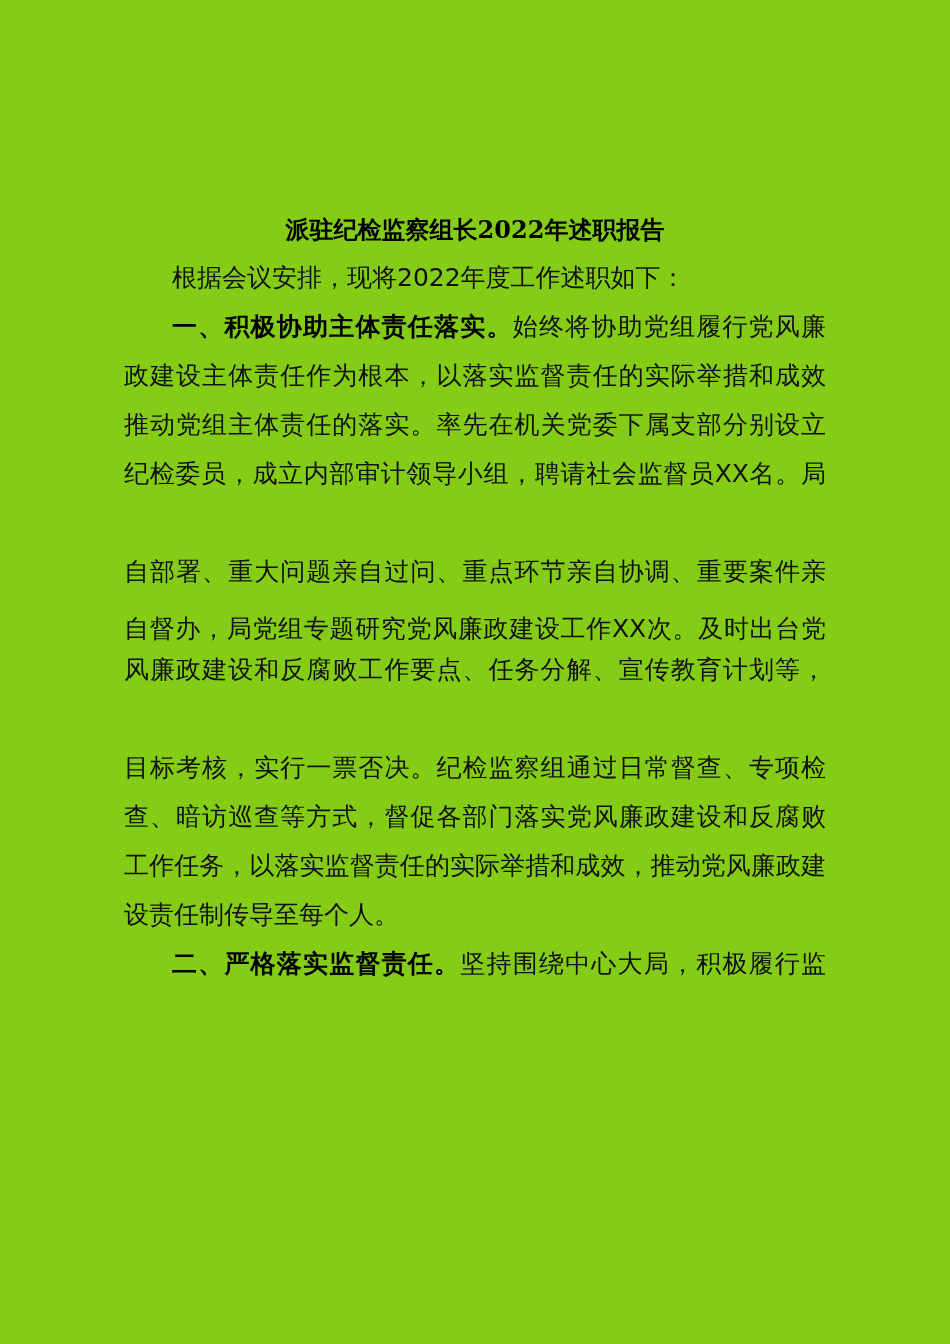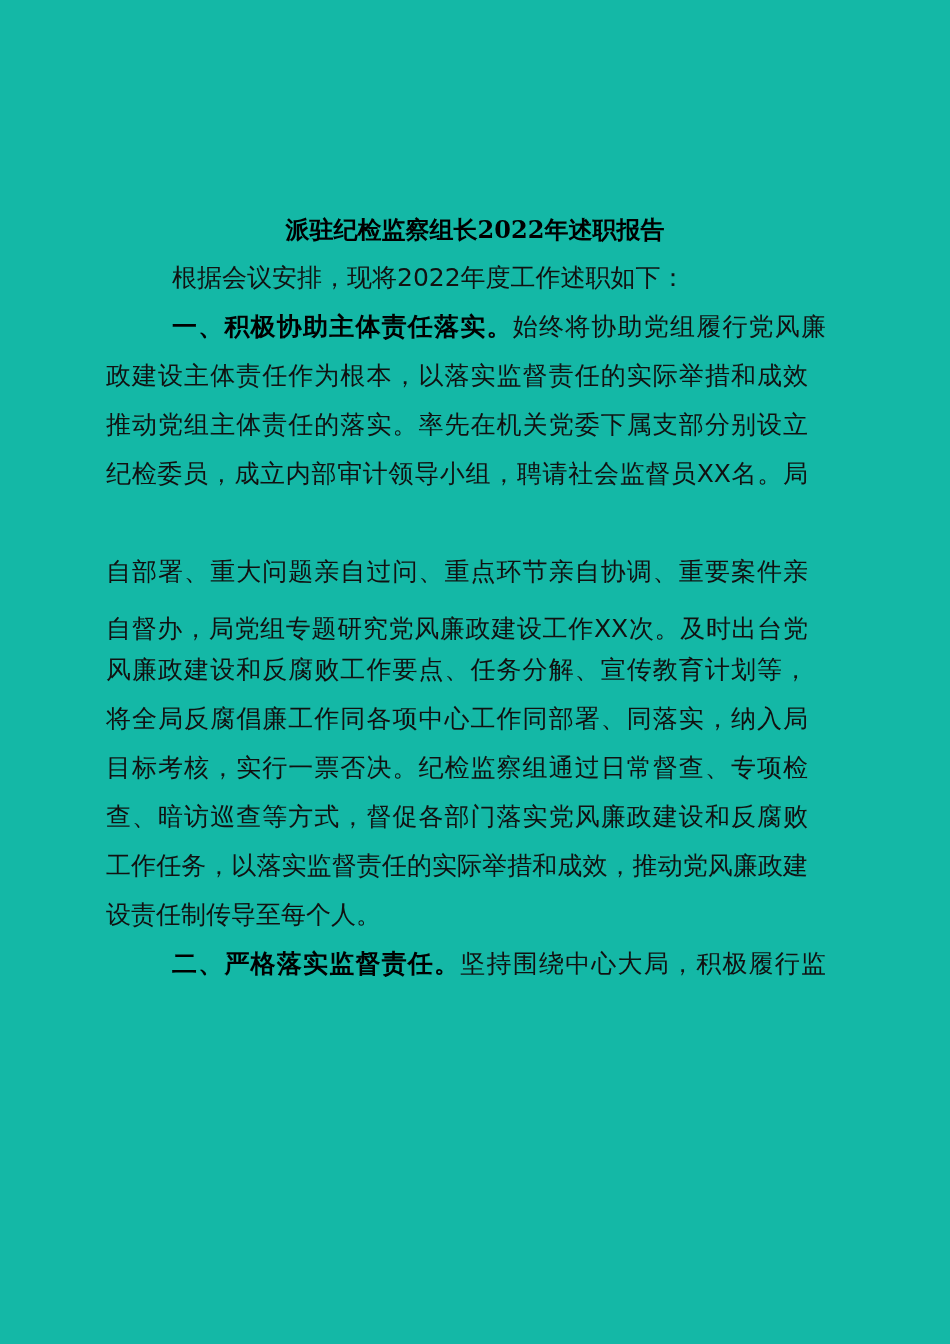--- a/index.html
+++ b/index.html
@@ -1,24 +1,24 @@
 <!DOCTYPE html>
 <html><head>
 <meta charset="utf-8">
 <style>
   html, body { margin: 0; padding: 0; background: #ffffff; }
   body { width: 950px; height: 1344px; position: relative; overflow: hidden; }
-  .page { position: absolute; left: 0; top: 0; width: 950px; height: 1344px; background: #14b8a6; }
+  .page { position: absolute; left: 0; top: 0; width: 950px; height: 1344px; background: #84cc16; }
   .title {
     position: absolute; left: 0; top: 210px; width: 950px; text-align: center;
     font-family: "DejaVu Serif", "Liberation Serif", serif; font-weight: bold;
     font-size: 24px; line-height: 40px; color: #000; letter-spacing: 0px;
   }
   .line {
-    position: absolute; left: 106px; width: 702px; height: 40px;
+    position: absolute; left: 124px; width: 702px; height: 40px;
     font-family: "DejaVu Sans", "Liberation Sans", sans-serif;
     font-size: 25px; line-height: 40px; color: #111; white-space: nowrap;
     text-align: justify; text-align-last: justify; letter-spacing: 0;
   }
   .line.indent { left: 172px; width: 654px; }
   .line.last { text-align-last: left; }
   .b { font-weight: bold; color: #000; }
 </style>
 </head>
 <body>
@@ -28,20 +28,19 @@
 
   <div class="line indent last" style="top:258px;">根据会议安排，现将2022年度工作述职如下：</div>
 
   <div class="line indent" style="top:307px;"><span class="b">一、积极协助主体责任落实。</span><span>始终将协助党组履行党风廉</span></div>
   <div class="line" style="top:356px;">政建设主体责任作为根本，以落实监督责任的实际举措和成效</div>
   <div class="line" style="top:405px;">推动党组主体责任的落实。率先在机关党委下属支部分别设立</div>
   <div class="line" style="top:454px;">纪检委员，成立内部审计领导小组，聘请社会监督员XX名。局</div>
   <div class="line" style="top:552px;">自部署、重大问题亲自过问、重点环节亲自协调、重要案件亲</div>
   <div class="line" style="top:601px;margin-top:8px;">自督办，局党组专题研究党风廉政建设工作XX次。及时出台党</div>
   <div class="line" style="top:650px;">风廉政建设和反腐败工作要点、任务分解、宣传教育计划等，</div>
-  <div class="line" style="top:699px;">将全局反腐倡廉工作同各项中心工作同部署、同落实，纳入局</div>
   <div class="line" style="top:748px;">目标考核，实行一票否决。纪检监察组通过日常督查、专项检</div>
   <div class="line" style="top:797px;">查、暗访巡查等方式，督促各部门落实党风廉政建设和反腐败</div>
   <div class="line" style="top:846px;">工作任务，以落实监督责任的实际举措和成效，推动党风廉政建</div>
   <div class="line last" style="top:895px;">设责任制传导至每个人。</div>
 
   <div class="line indent" style="top:944px;"><span class="b">二、严格落实监督责任。</span><span>坚持围绕中心大局，积极履行监</span></div>
 </div>
 
 </body></html>

